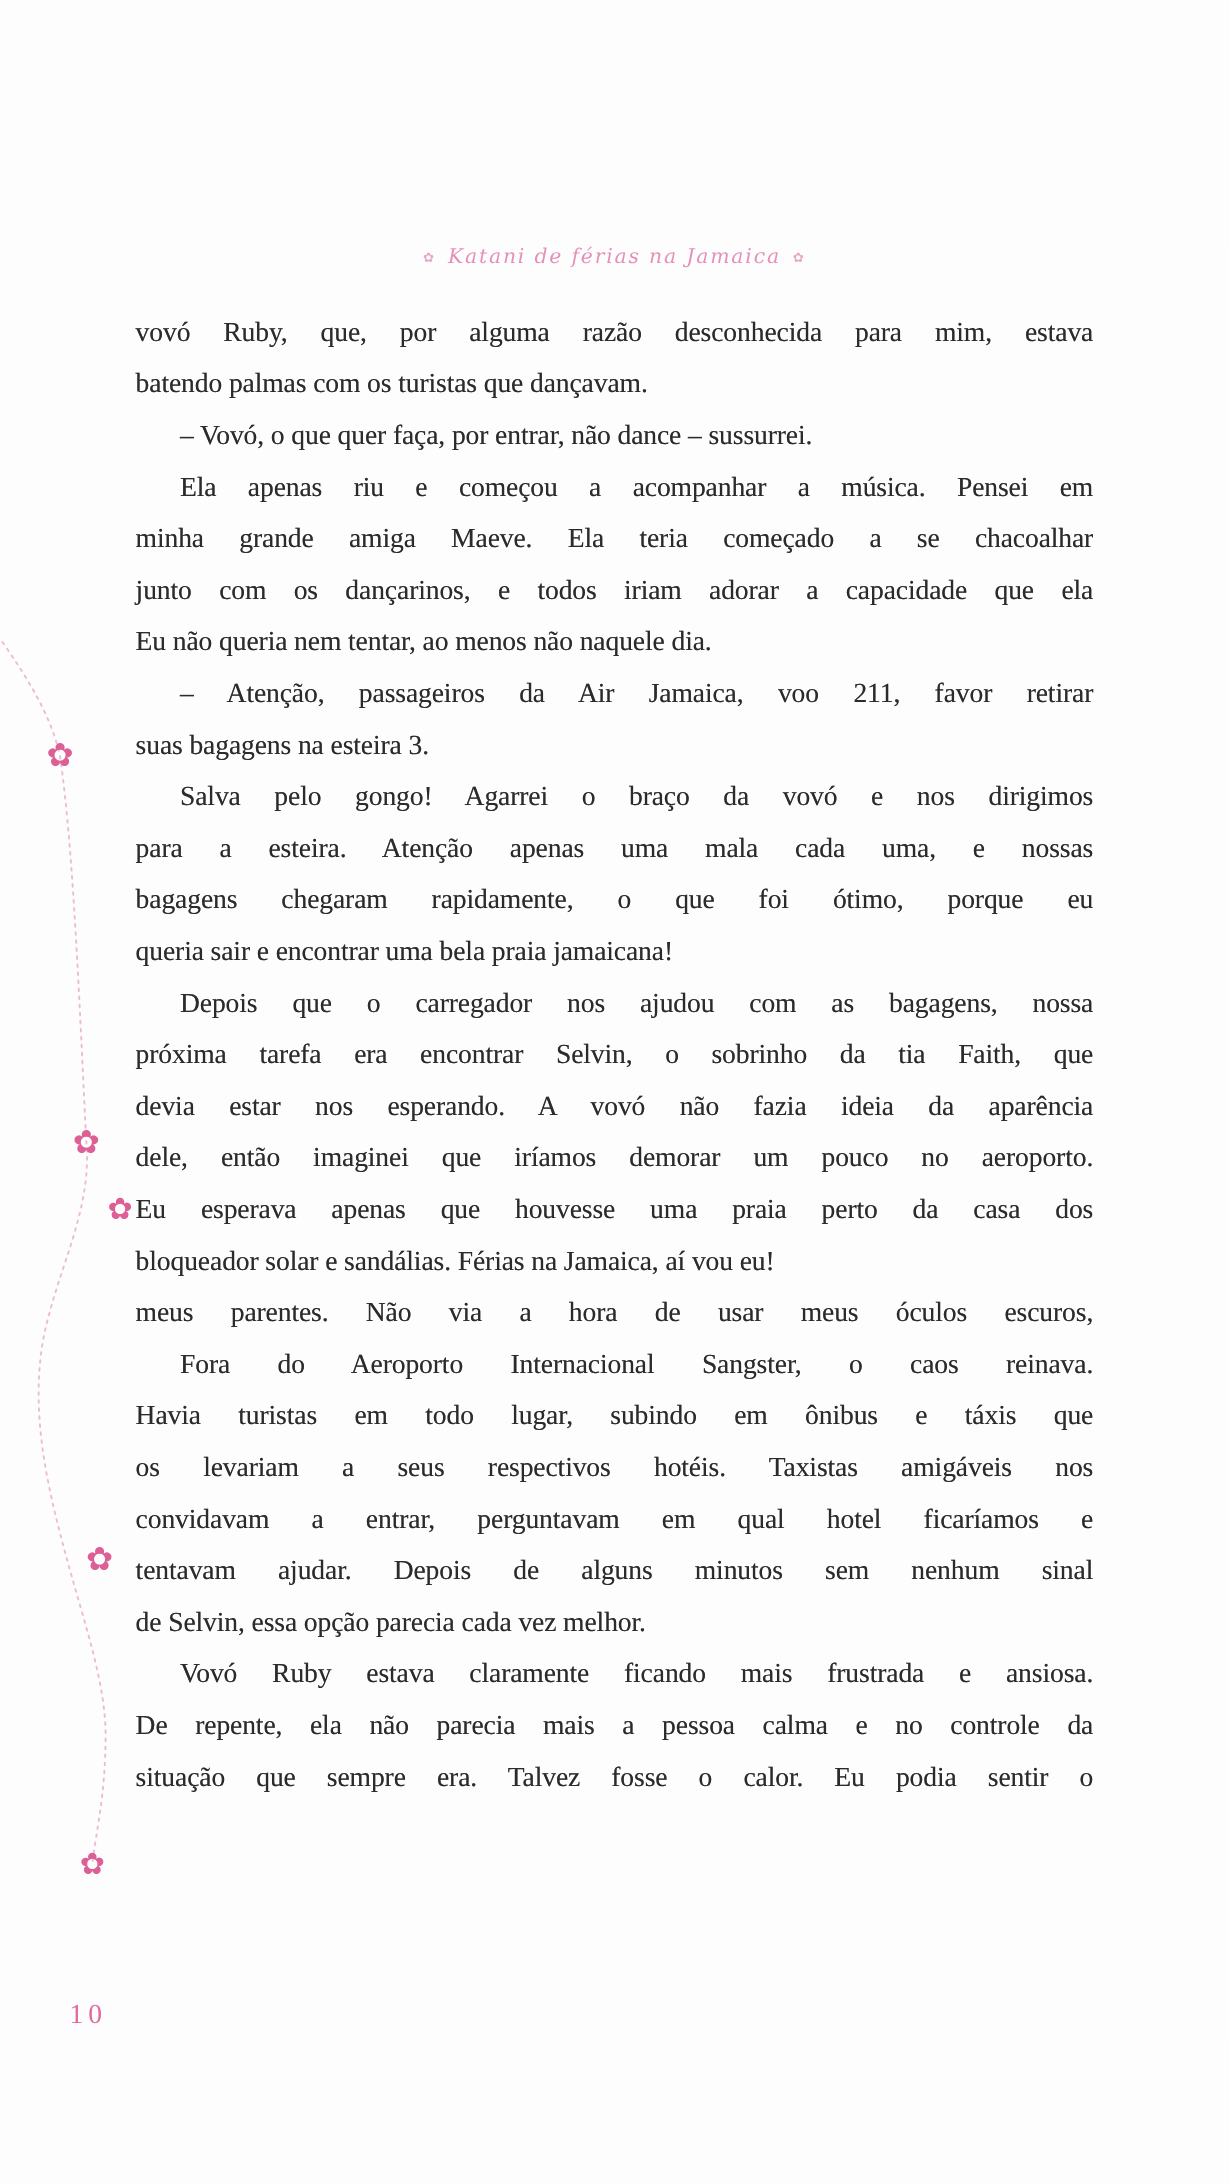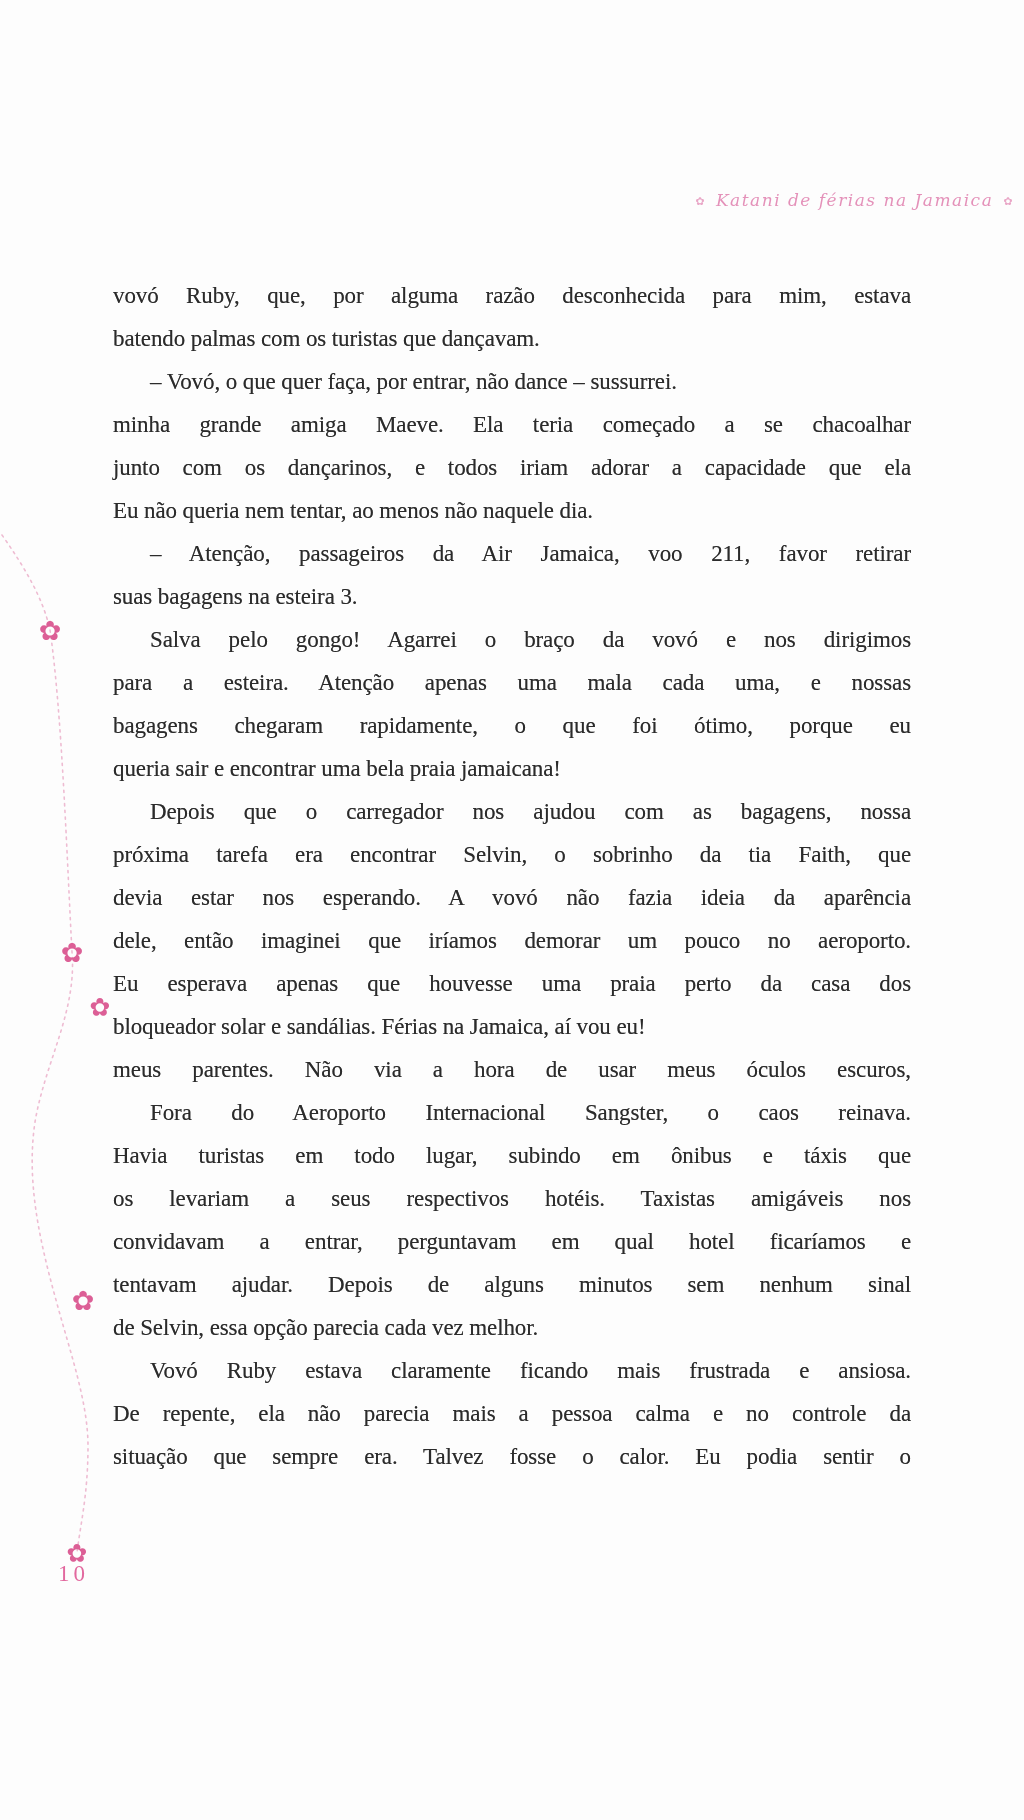--- a/index.html
+++ b/index.html
@@ -4,22 +4,22 @@
 <style>
   html,body { margin:0; padding:0; }
   .page {
     position:relative;
     width:1024px; height:1820px;
     background:#fdfdfd;
     font-family:"Liberation Serif", serif;
     overflow:hidden;
   }
   .running-header {
-    position:absolute; top:190px; left:0; width:100%;
-    text-align:right;
+    position:absolute; top:204px; left:0; width:100%;
+    text-align:center;
     font-family:"DejaVu Serif", serif;
     font-style:italic;
     font-size:17px;
     letter-spacing:1.5px;
     opacity:.85;
   }
   .running-header .orn {
     font-family:"DejaVu Sans", sans-serif;
     font-style:normal;
     font-size:11px;
@@ -29,32 +29,32 @@
   }
   .deco-svg { position:absolute; left:0; top:0; pointer-events:none; }
   .flower {
     position:absolute;
     font-family:"DejaVu Sans", sans-serif;
     transform:translate(-50%,-50%);
     line-height:1;
   }
   .text-block {
     position:absolute;
-    left:113px; top:274px; width:798px;
+    left:113px; top:255px; width:798px;
     font-size:23px;
     line-height:43px;
     letter-spacing:-0.1px;
     text-shadow:0 0 0.5px rgba(43,43,43,.55);
   }
   .line { text-align:justify; text-align-last:justify; white-space:normal; }
   .line.para-end { text-align-last:left; }
   .line.indent { text-indent:37px; }
   .page-number {
     position:absolute;
-    left:58px; top:1561px;
+    left:58px; top:1666px;
     font-size:23px;
     letter-spacing:4px;
     font-family:"Liberation Serif", serif;
   }
 </style>
 </head>
 <body>
 
 <div class="page" style="background: rgb(253, 253, 253);">
 
@@ -77,20 +77,21 @@
       <span class="flower" style="left: 72px; top: 952px; font-size: 27px; color: rgb(220, 95, 150);">✿</span>
       <span class="flower" style="left: 100px; top: 1007px; font-size: 25px; color: rgb(220, 95, 150);">✿</span>
       <span class="flower" style="left: 83px; top: 1300px; font-size: 27px; color: rgb(220, 95, 150);">✿</span>
       <span class="flower" style="left: 77px; top: 1553px; font-size: 25px; color: rgb(220, 95, 150);">✿</span>
     </div>
 
   <div class="text-block" id="text-block" style="color: rgb(43, 43, 43);">
       <div class="line">vovó Ruby, que, por alguma razão desconhecida para mim, estava</div>
       <div class="line para-end">batendo palmas com os turistas que dançavam.</div>
       <div class="line indent para-end">– Vovó, o que quer faça, por entrar, não dance – sussurrei.</div>
+      <div class="line indent">Ela apenas riu e começou a acompanhar a música. Pensei em</div>
       <div class="line">minha grande amiga Maeve. Ela teria começado a se chacoalhar</div>
       <div class="line">junto com os dançarinos, e todos iriam adorar a capacidade que ela</div>
       <div class="line para-end">Eu não queria nem tentar, ao menos não naquele dia.</div>
       <div class="line indent">– Atenção, passageiros da Air Jamaica, voo 211, favor retirar</div>
       <div class="line para-end">suas bagagens na esteira 3.</div>
       <div class="line indent">Salva pelo gongo! Agarrei o braço da vovó e nos dirigimos</div>
       <div class="line">para a esteira. Atenção apenas uma mala cada uma, e nossas</div>
       <div class="line">bagagens chegaram rapidamente, o que foi ótimo, porque eu</div>
       <div class="line para-end">queria sair e encontrar uma bela praia jamaicana!</div>
       <div class="line indent">Depois que o carregador nos ajudou com as bagagens, nossa</div>

